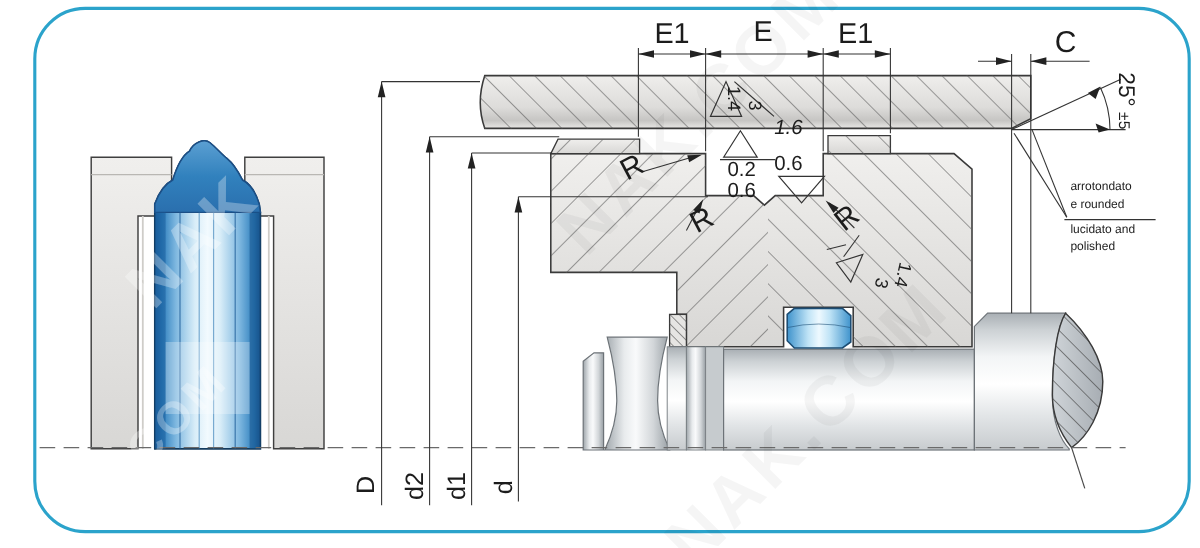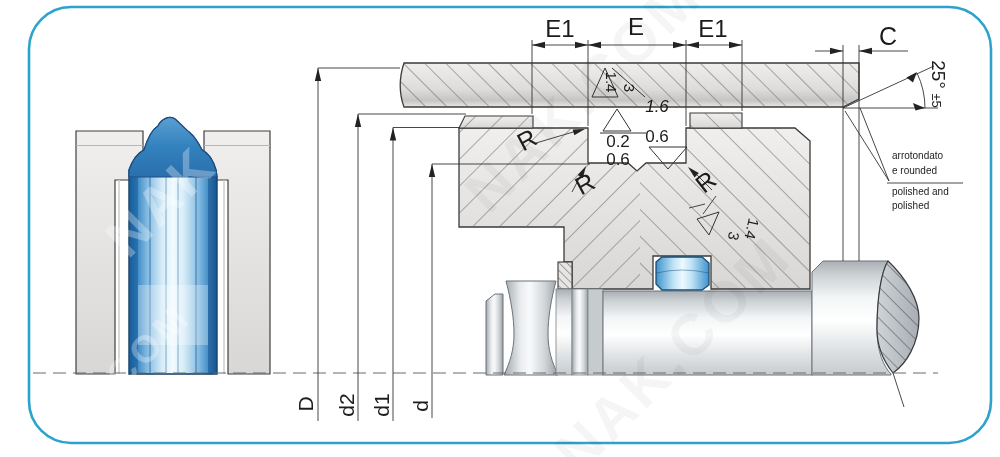--- a/index.html
+++ b/index.html
@@ -253,21 +253,21 @@
 
   <div class="lbl finsm" style="left:734px;top:236px;transform:translate(-50%,-50%) rotate(103deg);">3</div>
   <div class="lbl finsm" style="left:752px;top:229px;transform:translate(-50%,-50%) rotate(103deg);">1.4</div>
 
   <div class="lbl rlab" style="left:527px;top:140px;transform:translate(-50%,-50%) rotate(-28deg);">R</div>
   <div class="lbl rlab" style="left:585px;top:184px;transform:translate(-50%,-50%) rotate(-28deg);">R</div>
   <div class="lbl rlab" style="left:706px;top:182px;transform:translate(-50%,-50%) rotate(-38deg);">R</div>
 
   <div class="lbl note" style="left:892px;top:151px;">arrotondato</div>
   <div class="lbl note" style="left:892px;top:166px;">e rounded</div>
-  <div class="lbl note" style="left:892px;top:187px;">polished and</div>
+  <div class="lbl note" style="left:892px;top:187px;">lucidato and</div>
   <div class="lbl note" style="left:892px;top:201px;text-align:right;">polished</div>
 
   <div class="lbl botdim" style="left:305px;top:404px;transform:translate(-50%,-50%) rotate(-90deg);">D</div>
   <div class="lbl botdim" style="left:346px;top:405px;transform:translate(-50%,-50%) rotate(-90deg);">d2</div>
   <div class="lbl botdim" style="left:381px;top:405px;transform:translate(-50%,-50%) rotate(-90deg);">d1</div>
   <div class="lbl botdim" style="left:420px;top:406px;transform:translate(-50%,-50%) rotate(-90deg);">d</div>
 
   <div class="wm" style="left:96px;top:170px;font-size:54px;color:rgba(255,255,255,0.30);transform:rotate(-45deg);">NAK</div>
   <div class="wm" style="left:86px;top:330px;font-size:38px;color:rgba(255,255,255,0.30);transform:rotate(-45deg);">.COM</div>
   <div class="wm" style="left:430px;top:60px;font-size:58px;color:rgba(0,0,0,0.04);transform:rotate(-45deg);">NAK.COM</div>

